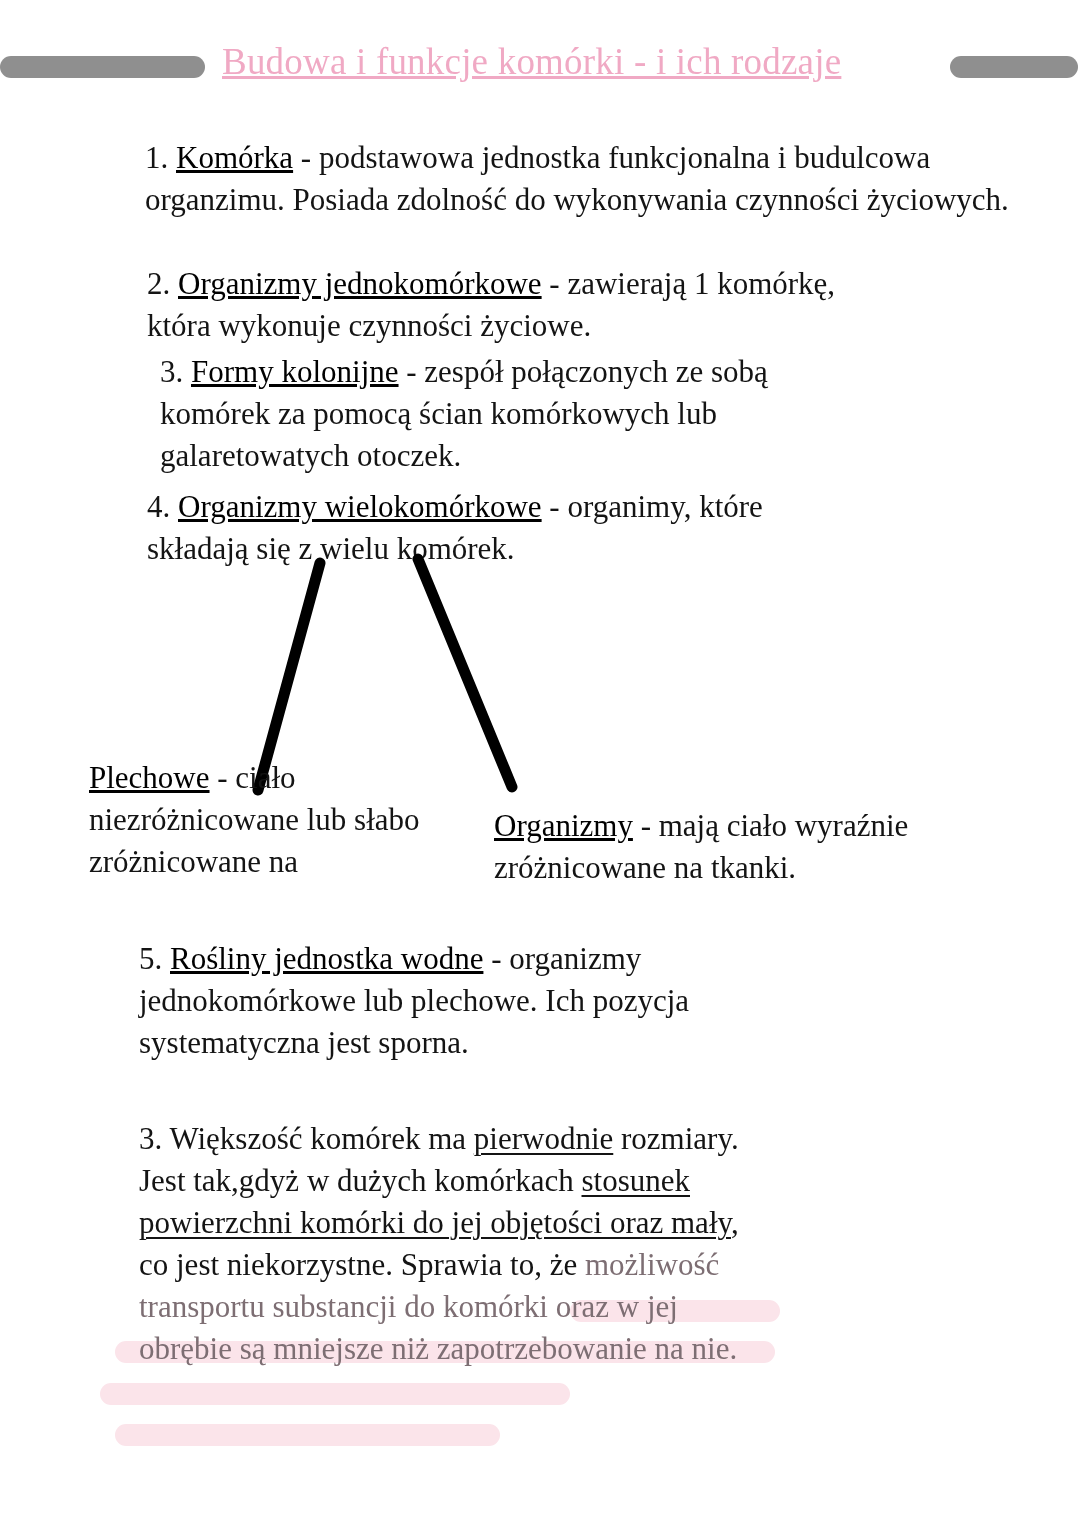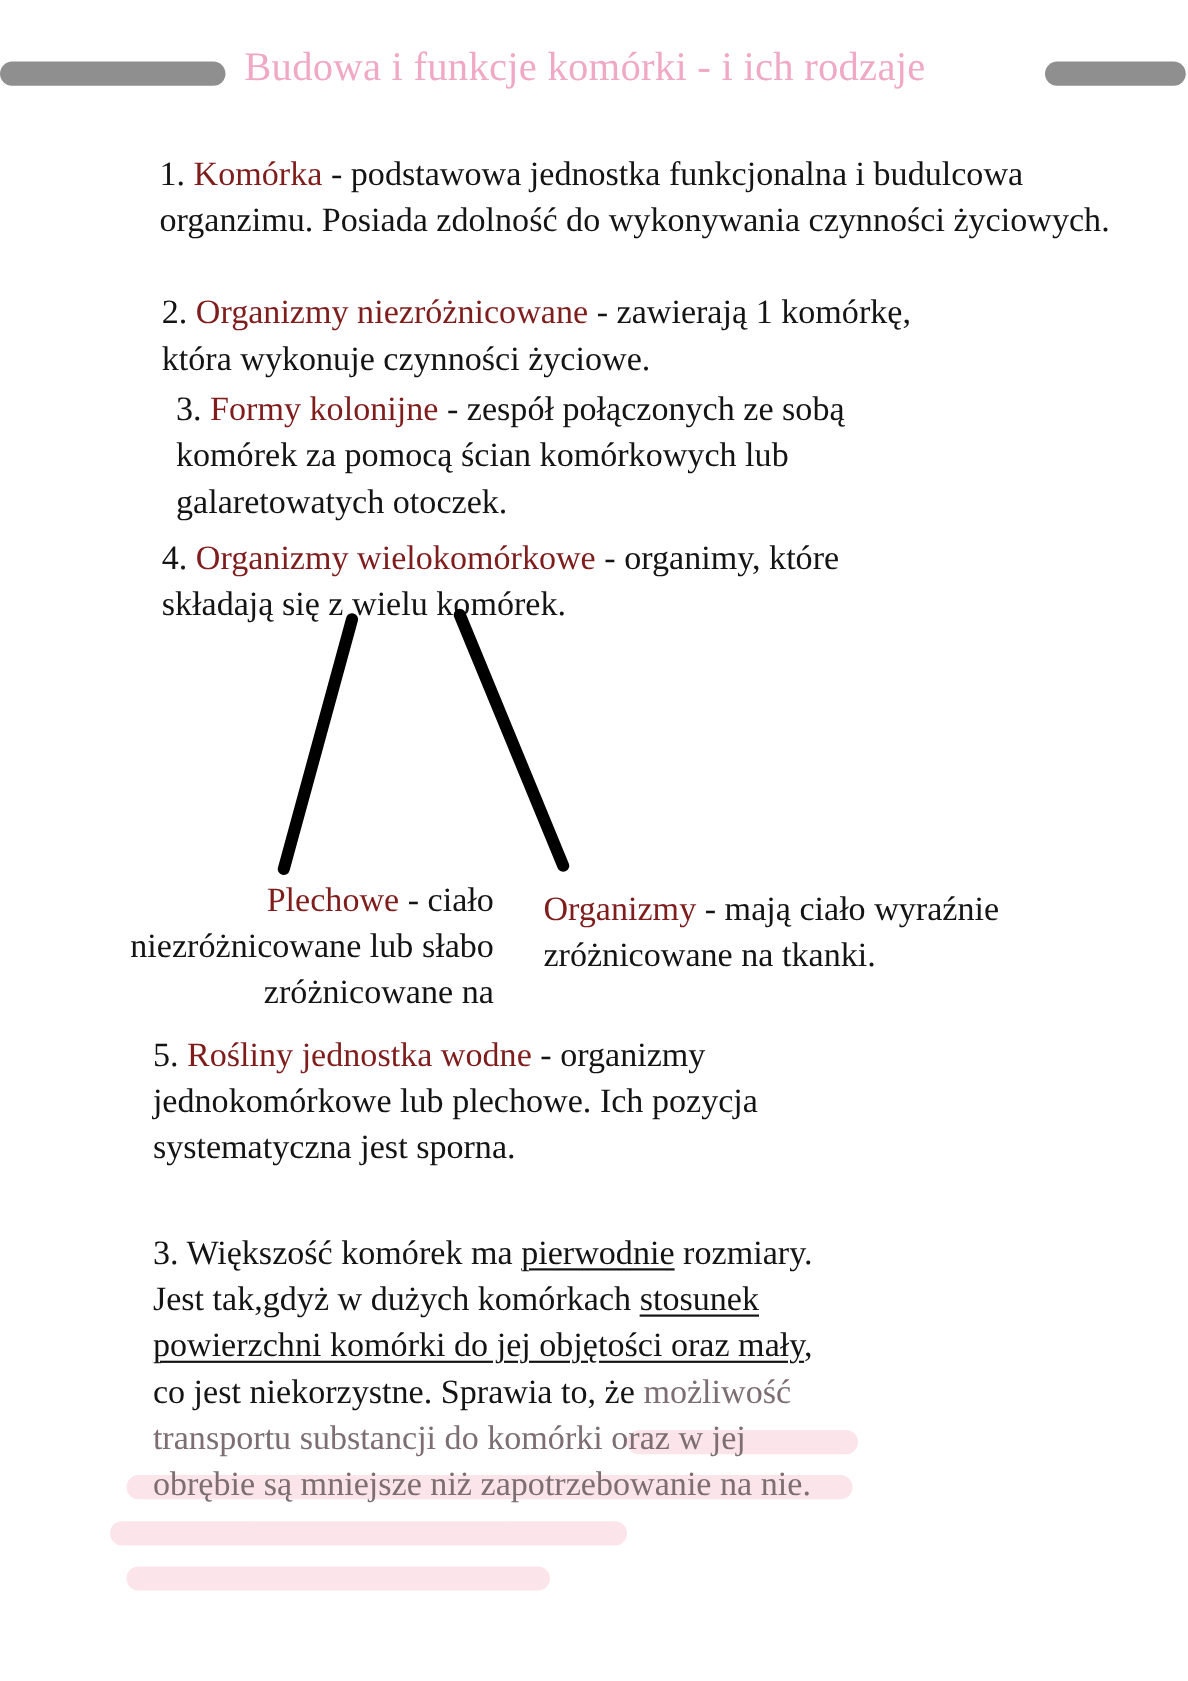--- a/index.html
+++ b/index.html
@@ -1,60 +1,60 @@
 <!DOCTYPE html>
 <html><head>
 <meta charset="utf-8">
 <style>
   html, body { margin: 0; padding: 0; background: #ffffff; }
   body { width: 1080px; height: 1528px; position: relative; overflow: hidden;
          font-family: "DejaVu Serif", "Liberation Serif", serif; color: #111111; }
   .bar { position: absolute; height: 22px; background: #8f8f8f; border-radius: 11px; }
   .title { position: absolute; top: 40px; left: 222px; font-size: 37px; color: #f0a9c4;
-           font-family: "Liberation Serif", serif; white-space: nowrap; letter-spacing: 0.2px; }
+           font-family: "Liberation Serif", serif; white-space: nowrap; letter-spacing: 0.2px; text-decoration: underline; }
   .block { position: absolute; font-family: "Liberation Serif", serif; font-size: 31px;
            line-height: 42px; color: #141414; }
-  .term { color: #7f1d1d; }
+  .term { color: #000000; text-decoration: underline; }
   .u { text-decoration: underline; text-underline-offset: 4px; text-decoration-thickness: 2px; }
   .hl { color: #7d6e73; }
   .hlbg { position: absolute; height: 22px; background: #fbe4ea; border-radius: 11px; }
   svg.lines { position: absolute; left: 0; top: 0; }
 </style>
 </head>
 <body>
 
 <div class="bar" style="left:0; top:56px; width:205px;"></div>
 <div class="title">Budowa i funkcje komórki - i ich rodzaje</div>
 <div class="bar" style="left:950px; top:56px; width:128px;"></div>
 
 <div class="block" style="left:145px; top:137px; width:890px;">
   <span>1.</span>
   <span class="term">Komórka</span><span> - podstawowa jednostka funkcjonalna i budulcowa organzimu. Posiada zdolność do wykonywania czynności życiowych.</span>
 </div>
 <div class="block" style="left:147px; top:263px; width:700px;">
   <span>2.</span>
-  <span class="term">Organizmy niezróżnicowane</span><span> - zawierają 1 komórkę, która wykonuje czynności życiowe.</span>
+  <span class="term">Organizmy jednokomórkowe</span><span> - zawierają 1 komórkę, która wykonuje czynności życiowe.</span>
 </div>
 
 <div class="block" style="left:149px; top:351px; width:700px;margin-left:11px;">
   <span>3.</span>
   <span class="term">Formy kolonijne</span><span> - zespół połączonych ze sobą komórek za pomocą ścian komórkowych lub galaretowatych otoczek.</span>
 </div>
 
 <div class="block" style="left:147px; top:486px; width:680px;">
   <span>4.</span>
   <span class="term">Organizmy wielokomórkowe</span><span> - organimy, które składają się z wielu komórek.</span>
 </div>
 
 <svg class="lines" width="1080" height="1528">
   <line x1="320" y1="563" x2="258" y2="790" stroke="#000" stroke-width="11" stroke-linecap="round"></line>
   <line x1="418" y1="559" x2="512" y2="787" stroke="#000" stroke-width="11" stroke-linecap="round"></line>
 </svg>
 
-<div class="block" style="left:89px; top:797px; width:360px;text-align:right;">
+<div class="block" style="left:89px; top:757px; width:360px;">
   <span class="term">Plechowe</span><span> - ciało niezróżnicowane lub słabo zróżnicowane na</span>
 </div>
 <div class="block" style="left:494px; top:805px; width:420px;">
   <span class="term">Organizmy</span><span> - mają ciało wyraźnie zróżnicowane na tkanki.</span>
 </div>
 
 <div class="block" style="left:139px; top:938px; width:580px;">
   <span>5.</span>
   <span class="term">Rośliny jednostka wodne</span><span> - organizmy jednokomórkowe lub plechowe. Ich pozycja systematyczna jest sporna.</span>
 </div>

